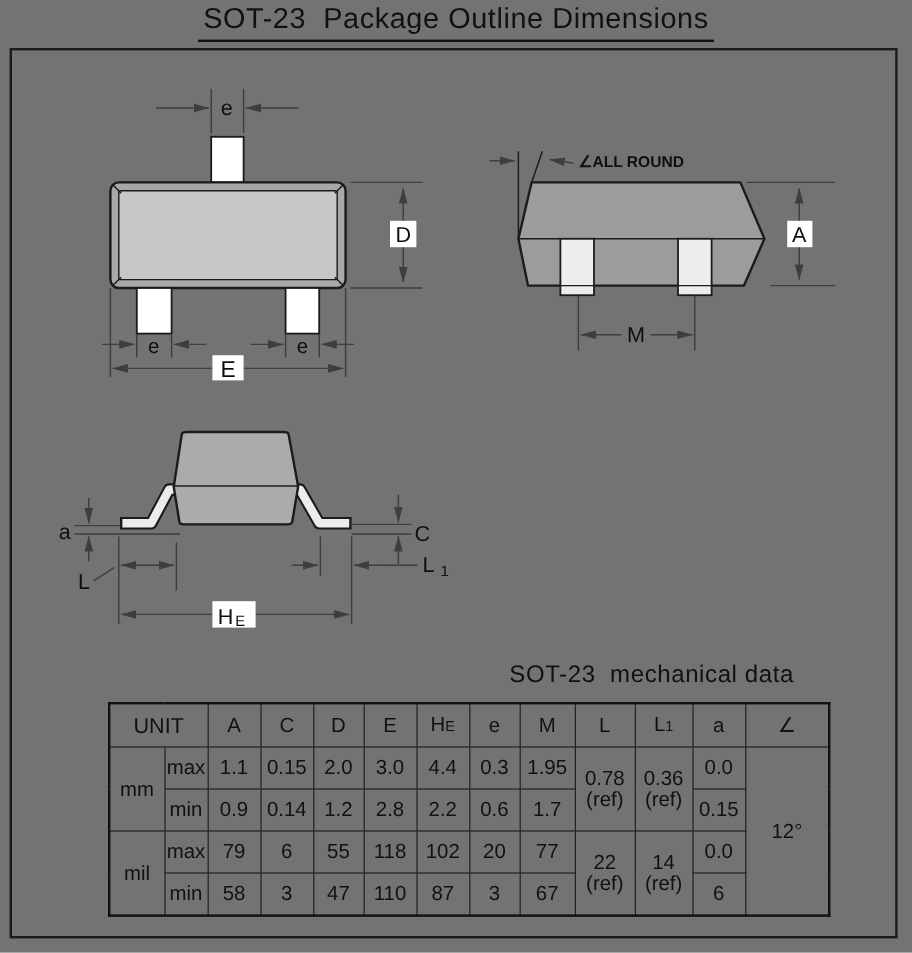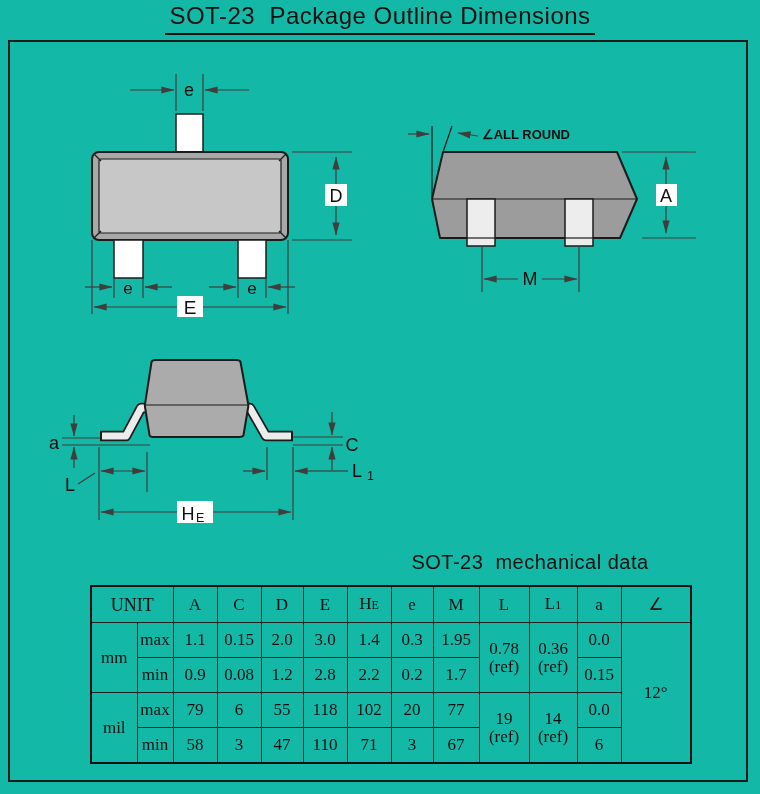--- a/index.html
+++ b/index.html
@@ -1,32 +1,32 @@
 <!DOCTYPE html>
 <html><head>
 <meta charset="utf-8">
 <style>
   html,body{margin:0;padding:0;background:#fff;}
-  #page{position:relative;width:760px;height:794px;background:#14b8a6;
+  #page{position:relative;width:760px;height:794px;background:#737373;
         font-family:"Liberation Sans",sans-serif;color:#111;overflow:hidden;}
   #title{position:absolute;top:2px;left:0;width:760px;text-align:center;}
   #title span{display:inline-block;font-size:24px;letter-spacing:0.5px;
         border-bottom:2px solid #111;padding:0 4px 3px 4px;white-space:pre;}
   #frame{position:absolute;left:8px;top:40px;width:740px;height:742px;
         border:2px solid #1b1b1b;box-sizing:border-box;}
-  #mechtitle{position:absolute;left:340px;top:551px;width:380px;text-align:center;
+  #mechtitle{position:absolute;left:353px;top:551px;width:380px;text-align:center;
         font-size:20px;letter-spacing:0.5px;white-space:pre;}
   svg{position:absolute;overflow:visible;}
   svg text{font-family:"Liberation Sans",sans-serif;fill:#0f0f0f;}
   .dim{stroke:#3e3e3e;stroke-width:1.2;fill:none;}
   .thin{stroke:#1b1b1b;stroke-width:1.2;fill:none;}
   #dimtable{position:absolute;left:90px;top:585px;border-collapse:collapse;
         table-layout:fixed;border:2px solid #111;}
   #dimtable td{border:1px solid #222;text-align:center;vertical-align:middle;
-        font-size:17px;padding:0;height:34px;line-height:18px;font-family:Liberation Serif, serif;}
+        font-size:17px;padding:0;height:34px;line-height:18px;}
   #dimtable tr.hdr td{height:35px;}
   .sub{font-size:12px;}
   .ref2{line-height:19px;}
 </style>
 </head>
 <body>
 
 <div id="page">
 
   <div id="title">
@@ -198,72 +198,72 @@
       <td>a</td>
       <td>∠</td>
     </tr>
     <tr>
       <td rowspan="2">mm</td>
       <td>max</td>
       <td>1.1</td>
       <td>0.15</td>
       <td>2.0</td>
       <td>3.0</td>
-      <td>1.4</td>
+      <td>4.4</td>
       <td>0.3</td>
       <td>1.95</td>
       <td rowspan="2" class="ref2">
             <div>0.78</div>
             <div>(ref)</div>
           </td>
       <td rowspan="2" class="ref2">
             <div>0.36</div>
             <div>(ref)</div>
           </td>
       <td>0.0</td>
       <td rowspan="4">12°</td>
     </tr>
     <tr>
       <td>min</td>
       <td>0.9</td>
-      <td>0.08</td>
+      <td>0.14</td>
       <td>1.2</td>
       <td>2.8</td>
       <td>2.2</td>
-      <td>0.2</td>
+      <td>0.6</td>
       <td>1.7</td>
       <td>0.15</td>
     </tr>
     <tr>
       <td rowspan="2">mil</td>
       <td>max</td>
       <td>79</td>
       <td>6</td>
       <td>55</td>
       <td>118</td>
       <td>102</td>
       <td>20</td>
       <td>77</td>
       <td rowspan="2" class="ref2">
-            <div>19</div>
+            <div>22</div>
             <div>(ref)</div>
           </td>
       <td rowspan="2" class="ref2">
             <div>14</div>
             <div>(ref)</div>
           </td>
       <td>0.0</td>
     </tr>
     <tr>
       <td>min</td>
       <td>58</td>
       <td>3</td>
       <td>47</td>
       <td>110</td>
-      <td>71</td>
+      <td>87</td>
       <td>3</td>
       <td>67</td>
       <td>6</td>
     </tr>
   </tbody>
     </table>
 
 </div>
 
 </body></html>

